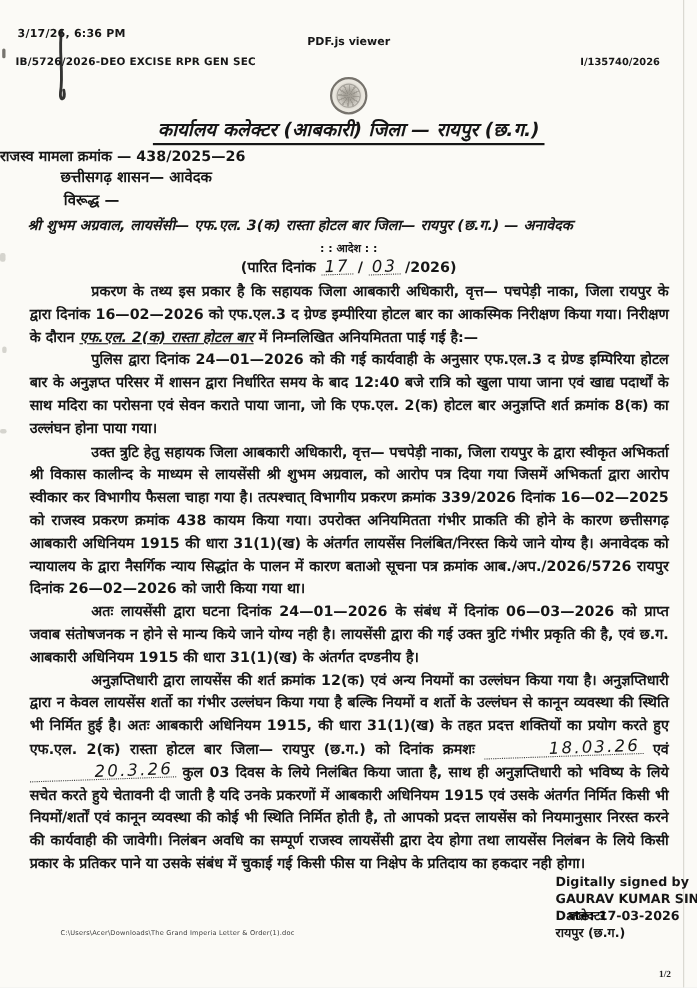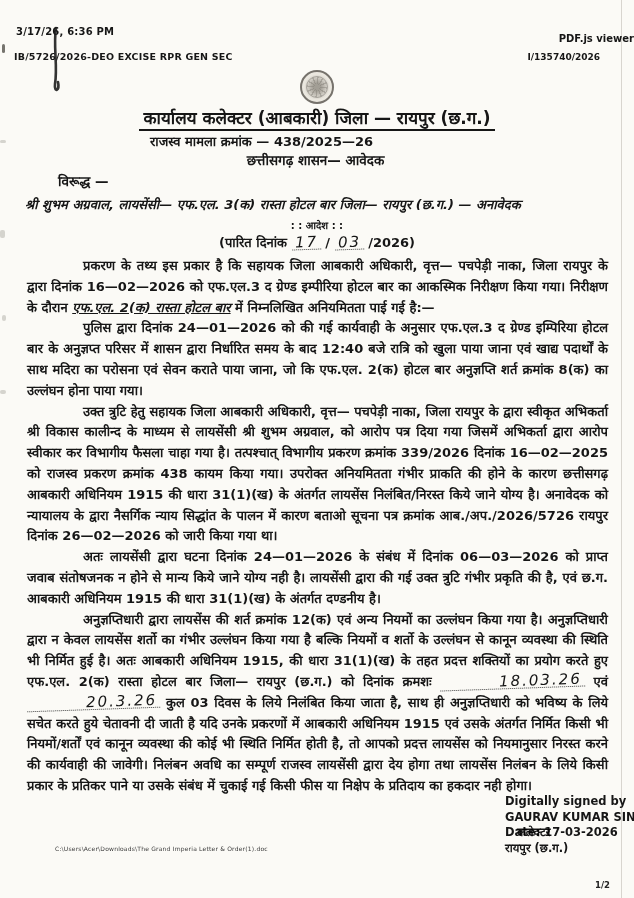--- a/index.html
+++ b/index.html
@@ -6,41 +6,41 @@
   .page {
     position:relative; width:634px; height:898px; margin:0 auto;
     background:#fbfaf6; overflow:hidden; color:#161616;
     font-family:"DejaVu Sans", sans-serif;
   }
   .abs { position:absolute; }
   .paper-edge { position:absolute; top:0; bottom:0; right:12px; width:1px; background:#d8d5cf; }
   .smudge { position:absolute; background:#b7b4ad; opacity:.55; border-radius:2px; }
 
   .print-timestamp { left:16px; top:26px; font-size:10px; font-weight:700; letter-spacing:.2px; }
-  .viewer-title { left:0; right:0; top:33px; text-align:right; font-size:10px; font-weight:700; }
+  .viewer-title { left:0; right:0; top:33px; text-align:center; font-size:10px; font-weight:700; }
   .file-ref { left:14px; top:51px; font-size:9.5px; font-weight:700; letter-spacing:.2px; }
   .doc-ref { right:34px; top:52px; font-size:9px; font-weight:700;margin-left:36px; }
   .pen-stroke { left:48px; top:26px; }
 
   .doc { position:absolute; left:0; top:70px; width:634px; }
   .seal-row { display:flex; justify-content:center; margin-bottom:2px; }
   .seal {
     width:30px; height:30px; border-radius:50%; border:2px solid #55514a;
     position:relative; opacity:.8; background:radial-gradient(#8d887e 18%, #e7e3da 60%);
   }
   .seal::after {
     content:""; position:absolute; inset:4px; border-radius:50%;
     border:1px solid #55514a; background:
       repeating-conic-gradient(#6b665d 0 10deg, transparent 10deg 30deg);
     opacity:.5;
   }
-  .office-title { text-align:center; font-size:17px; font-weight:700; }
+  .office-title { text-align:center; font-size:17px; font-weight:700; font-style:italic; }
   .office-title span { border-bottom:2px solid #161616; padding:0 4px 1px; }
-  .case-line { text-align:center; padding-right:111px; font-size:13px; font-weight:700; margin-top:3px; }
-  .party-row { display:flex; justify-content:center; padding:0 58px 0 55px; font-size:13.5px; font-weight:700; margin-top:1px; }
+  .case-line { text-align:left; padding-right:111px; font-size:13px; font-weight:700; margin-top:3px; }
+  .party-row { display:flex; justify-content:flex-start; padding:0 58px 0 55px; font-size:13.5px; font-weight:700; margin-top:1px; }
   .versus { padding-left:58px; font-size:13.5px; font-weight:700; margin-top:3px; }
   .respondent { padding:0 25px; font-size:13px; font-weight:700; font-style:italic; margin-top:5px; }
   .order-heading { text-align:center; font-size:10px; font-weight:700; margin-top:5px; }
   .order-date { text-align:center; font-size:13px; font-weight:700; margin-top:1px; }
   .hand {
     display:inline-block; font-style:italic; font-weight:400; font-size:15px;
     letter-spacing:2px; border-bottom:1.5px dotted #444; transform:rotate(-2deg);
     padding:0 3px; line-height:14px;
   }
   .doc-body {
@@ -53,21 +53,21 @@
 
   .sig-block {
     position:absolute; left:505px; top:794px; width:150px;
     font-size:11.5px; font-weight:700; line-height:15.5px; white-space:nowrap;
   }
   .sig-line { position:relative; }
   .sig-overlap { position:absolute; left:12px; top:0; mix-blend-mode:multiply; }
 
   .file-path { left:55px; top:845px; font-size:6px; color:#3c3c3c; letter-spacing:.2px; }
   .footer-url { left:6px; top:879px; font-size:8.5px; font-weight:700; color:#222; }
-  .page-num { right:24px; top:880px; font-size:8.5px; font-weight:700; color:#222; }
+  .page-num { right:24px; top:880px; font-size:8.5px; font-weight:700; color:#222;font-family:Liberation Serif, serif; }
 </style>
 </head>
 <body>
 
 <div class="page">
 
   <div class="paper-edge"></div>
   <div class="smudge" style="left:0; top:140px; width:6px; height:3px;"></div>
   <div class="smudge" style="left:0; top:230px; width:5px; height:8px;"></div>
   <div class="smudge" style="left:2px; top:315px; width:4px; height:6px;"></div>

